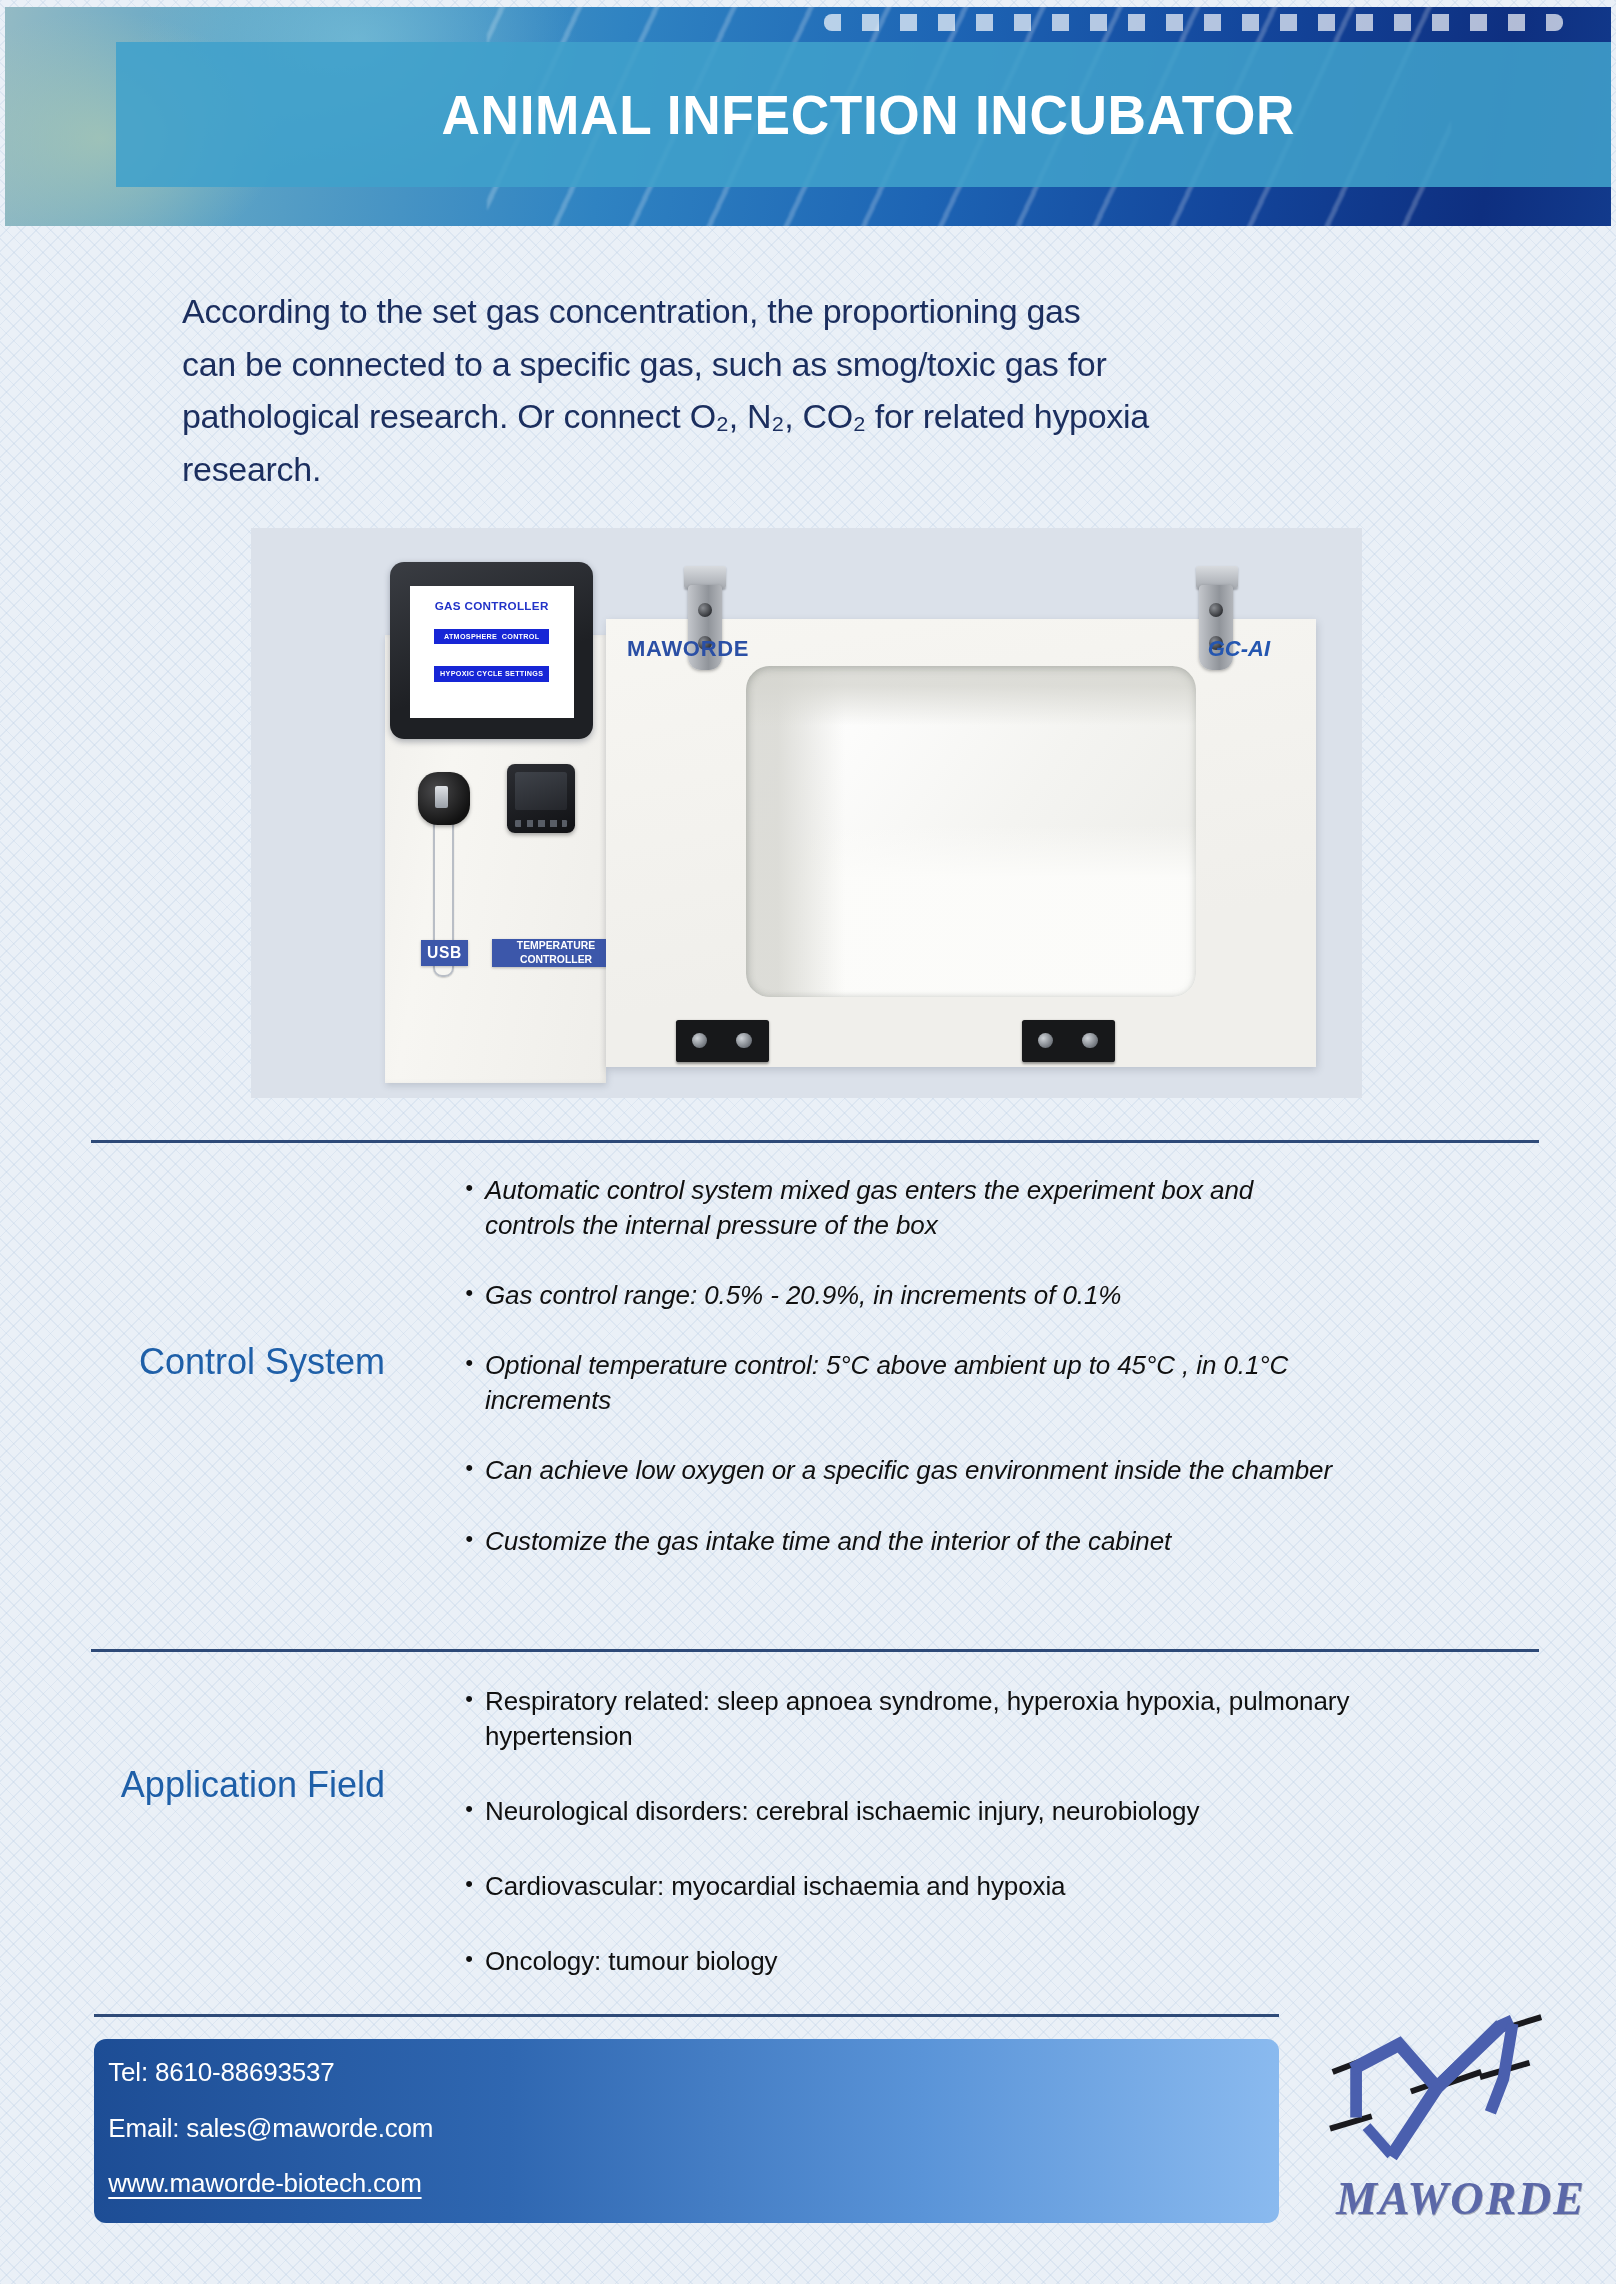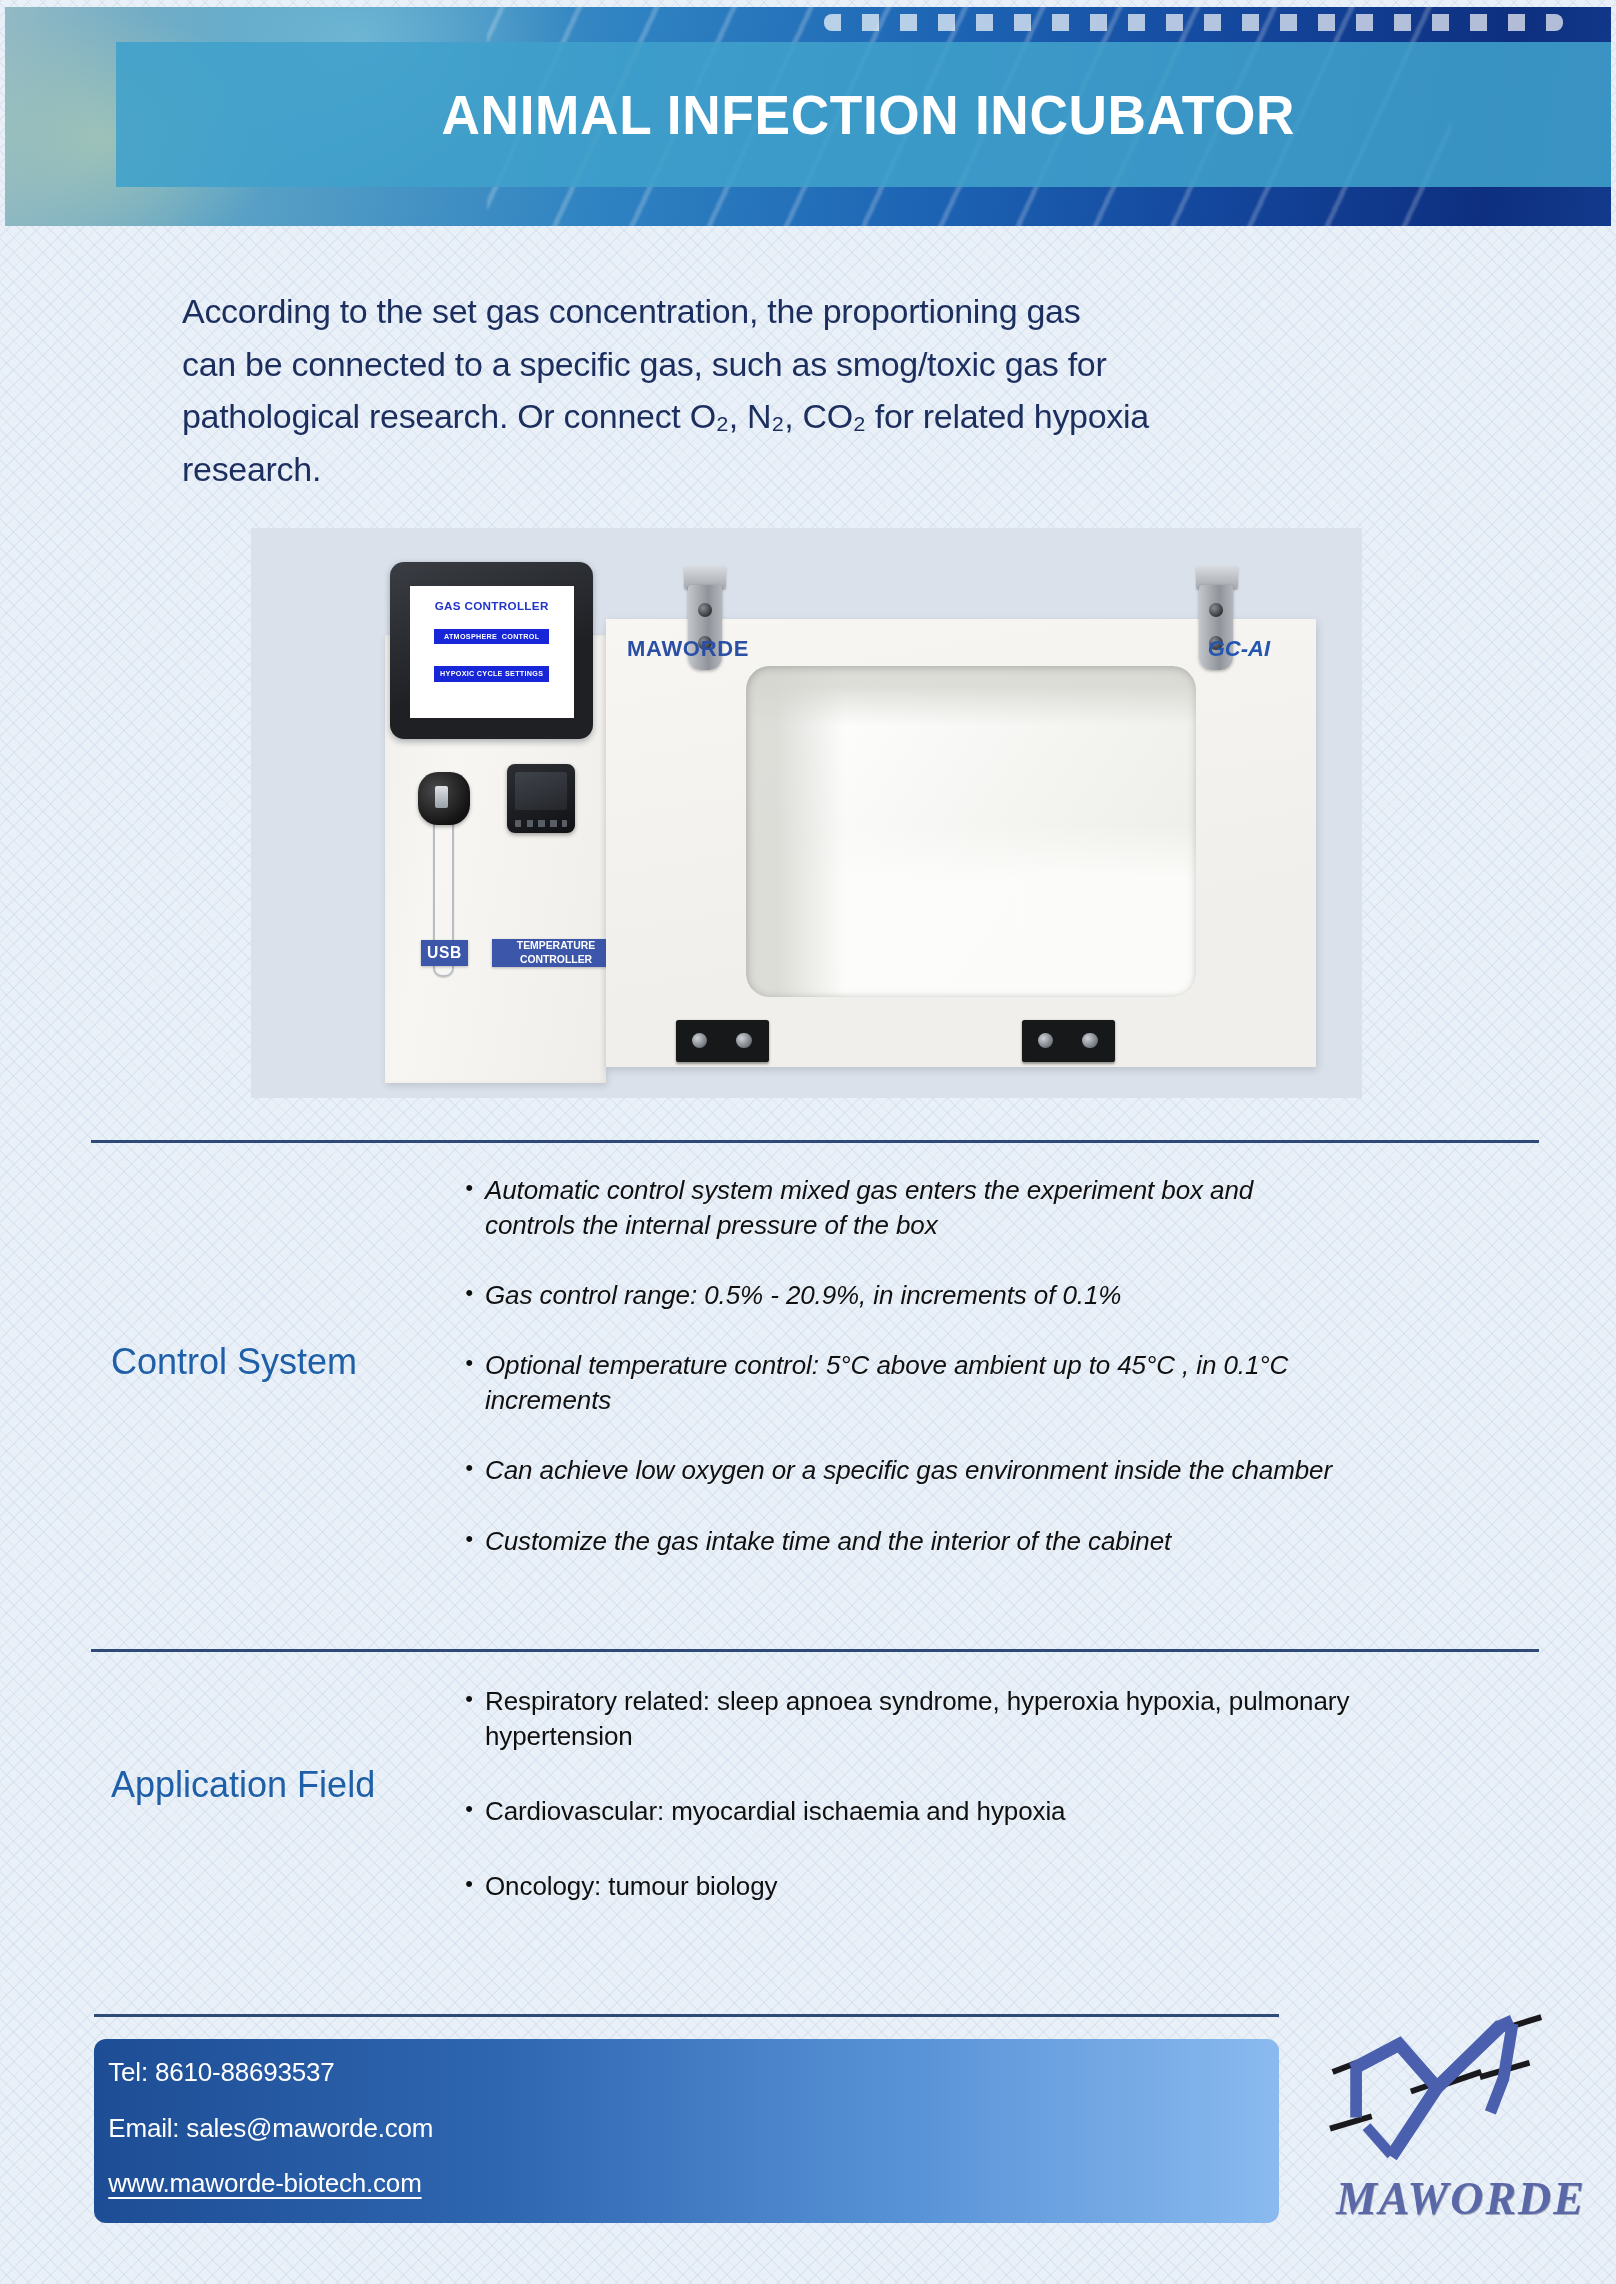--- a/index.html
+++ b/index.html
@@ -149,21 +149,21 @@
     background:radial-gradient(circle at 35% 35%, #cfd3d8, #6a6f76 75%);
   }
   .bscrew.p1{ left:15.6px; } .bscrew.p2{ left:60px; }
   
   .divider{ position:absolute; height:3.3px; background:#2e4a78; border:none; margin:0; }
   .d1{ left:91px; top:1140px; width:1448px; }
   .d2{ left:91px; top:1649px; width:1448px; }
   .d3{ left:94px; top:2014px; width:1185px; }
   
   .section-label{
-    position:absolute; left:111px; width:274px; text-align:left;
+    position:absolute; left:111px; width:274px; text-align:right;
     color:#1e5fa8; font-size:36px; line-height:1.25;
   }
   .lbl1{ top:1339px; }
   .lbl2{ top:1762px; }
   .bullets{
     position:absolute; left:464px; width:1016px; list-style:none; margin:0; padding:0;
     color:#101010; font-size:26px; line-height:1.35; letter-spacing:-0.1px;
   }
   .bl1{ top:1173px;font-style:italic; }
   .bl2{ top:1684px; }
@@ -265,20 +265,21 @@
     <li>Optional temperature control: 5°C above ambient up to 45°C , in 0.1°C
 increments</li>
     <li>Can achieve low oxygen or a specific gas environment inside the chamber</li>
     <li>Customize the gas intake time and the interior of the cabinet</li>
   </ul>
 
   <div class="section-label lbl2">Application Field</div>
   <ul class="bullets bl2">
     <li>Respiratory related: sleep apnoea syndrome, hyperoxia hypoxia, pulmonary
 hypertension</li>
+    <li>Neurological disorders: cerebral ischaemic injury, neurobiology</li>
     <li>Cardiovascular: myocardial ischaemia and hypoxia</li>
     <li>Oncology: tumour biology</li>
   </ul>
 
   <div class="footer-box">
     <div class="footer-line f-tel">Tel: 8610-88693537</div>
     <div class="footer-line f-email">Email: sales@maworde.com</div>
     <div class="footer-line f-web">www.maworde-biotech.com</div>
   </div>
 

